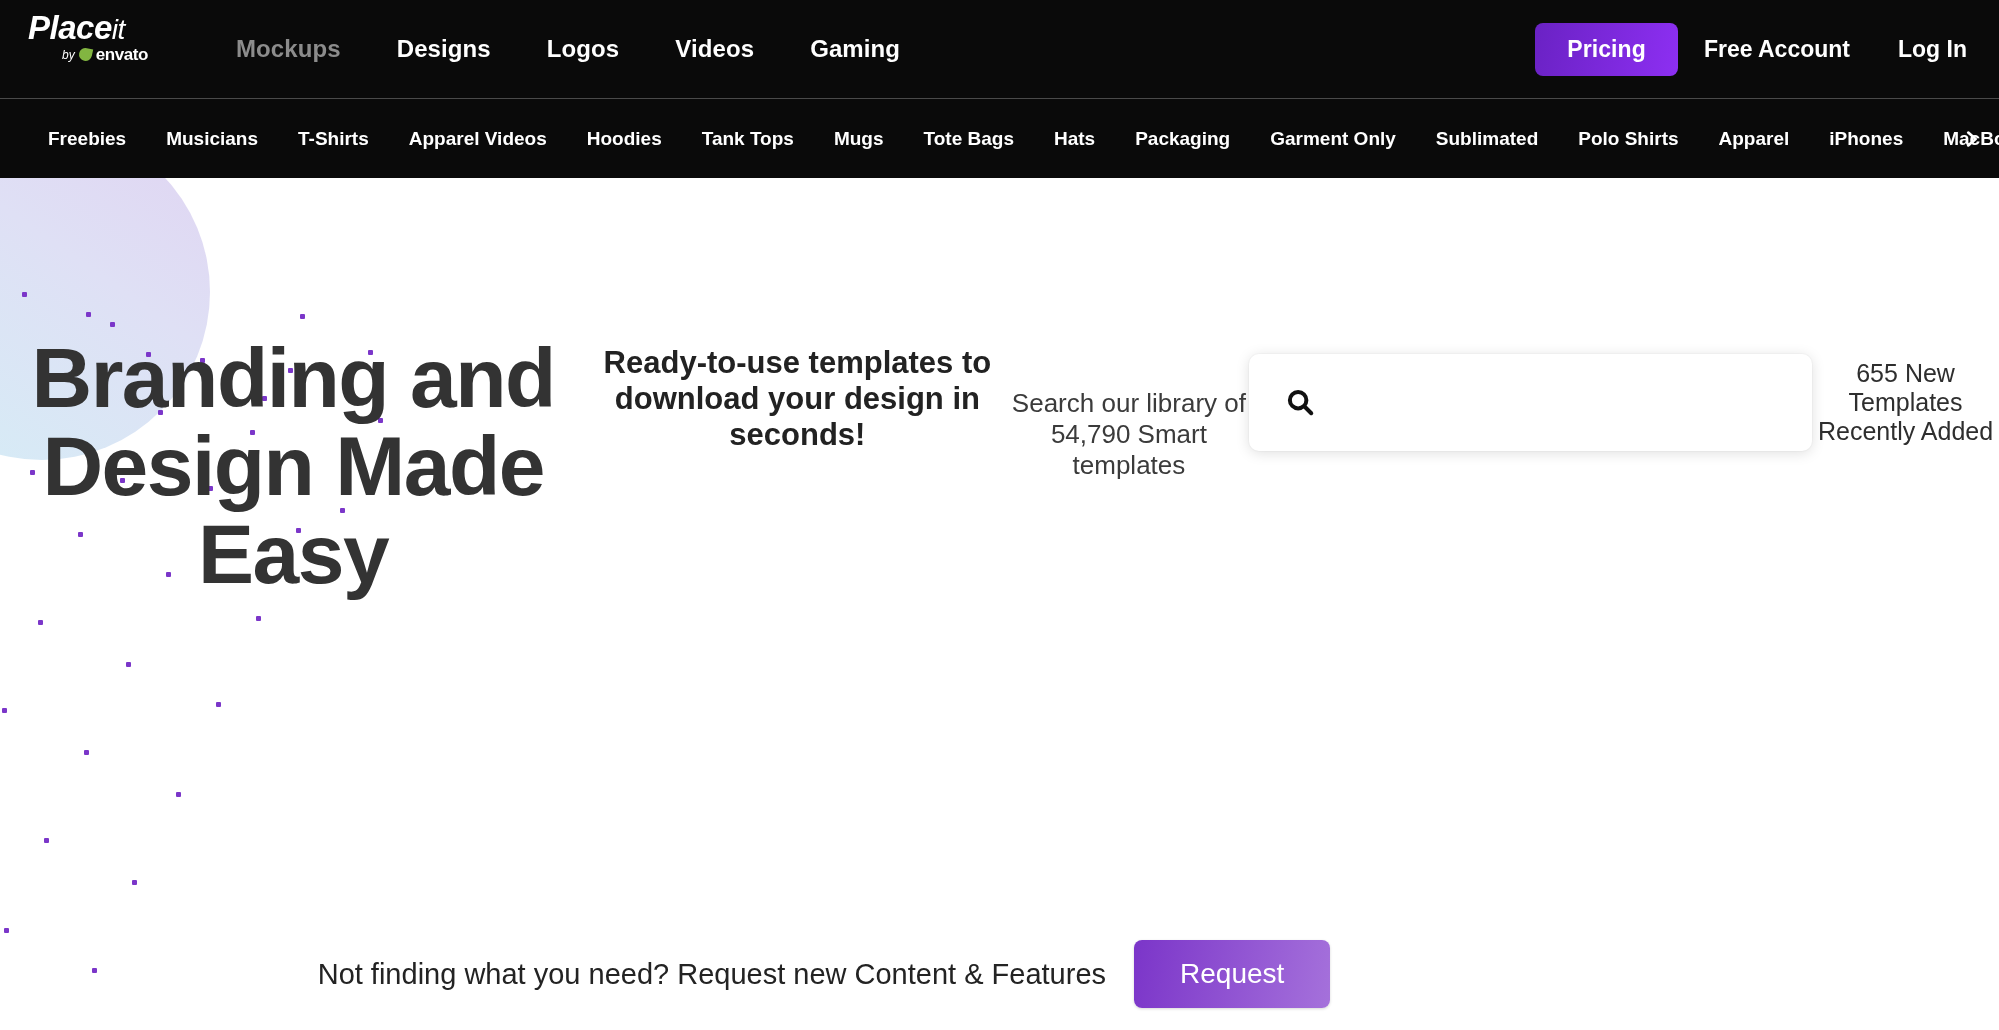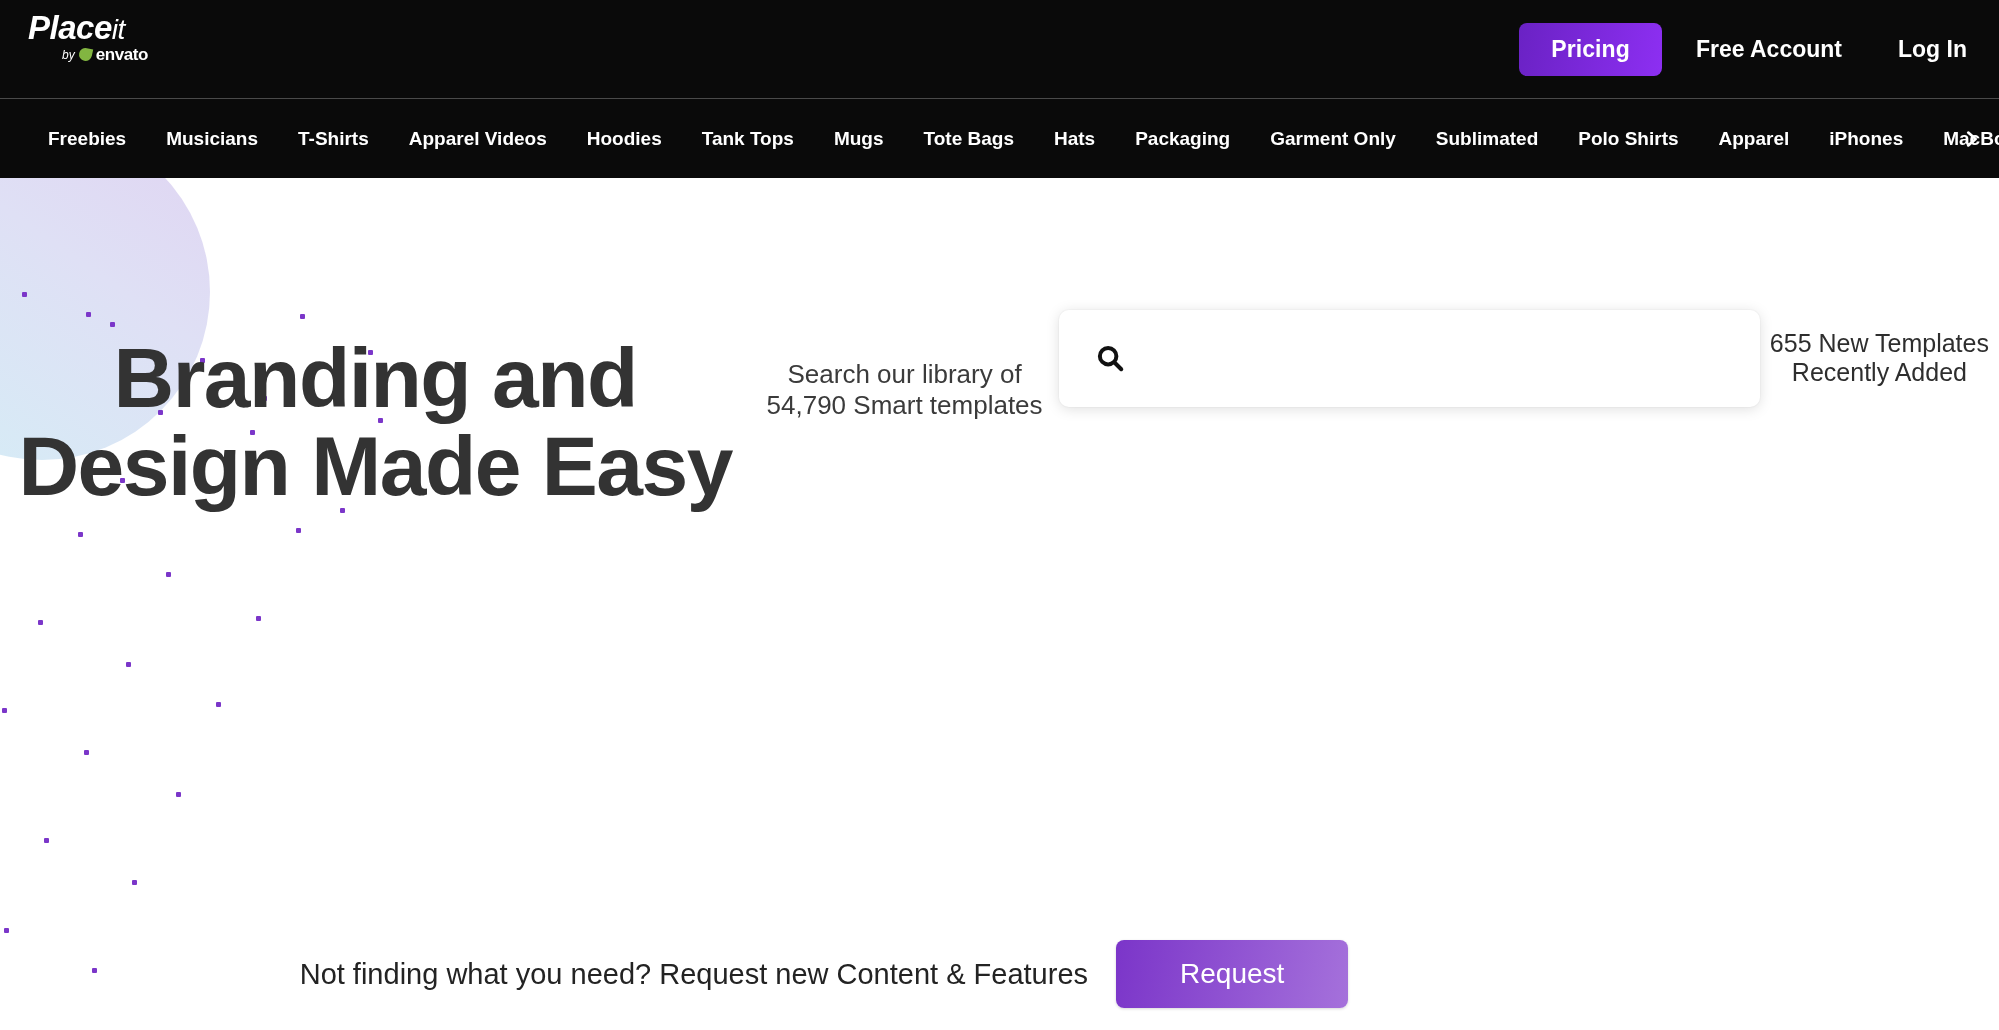--- a/index.html
+++ b/index.html
@@ -101,21 +101,21 @@
   }
   .main-nav-item.dim { color: #8c8c8c; }
 
   .top-right {
     position: absolute;
     right: 20px;
     top: 0;
     height: 98px;
     display: flex;
     align-items: center;
-    gap: 12px;
+    gap: 4px;
     margin-left: 44px;
   }
   .pricing-btn {
     background: linear-gradient(100deg, #6a22c4 0%, #8d2ff2 100%);
     color: #ffffff;
     font-size: 23px;
     font-weight: 700;
     border: none;
     border-radius: 8px;
     padding: 13px 32px;
@@ -289,21 +289,21 @@
     font-weight: 400;
     white-space: nowrap;
   }
   .request-btn {
     background: linear-gradient(100deg, #7b35c9 0%, #a571db 100%);
     color: #ffffff;
     font-size: 28px;
     font-weight: 400;
     border: none;
     border-radius: 8px;
-    padding: 18px 64px;
+    padding: 18px 46px;
     cursor: pointer;
     font-family: "Liberation Sans", sans-serif;
     box-shadow: 0 1px 3px rgba(0,0,0,0.16);
   }
 </style>
 </head>
 <body>
 
 <div id="page">
 
@@ -347,20 +347,27 @@
       <div class="logo-main">
         <span class="logo-place">Place</span><span class="logo-it">it</span>
       </div>
       <div class="logo-sub">
         <span class="logo-by">by</span>
         <span class="leaf"></span>
         <span class="logo-envato">envato</span>
       </div>
     </div>
 
+    <nav class="main-nav" id="main-nav">
+        <a class="main-nav-item dim">Mockups</a>
+        <a class="main-nav-item">Designs</a>
+        <a class="main-nav-item">Logos</a>
+        <a class="main-nav-item">Videos</a>
+        <a class="main-nav-item">Gaming</a>
+      </nav>
 
     <div class="top-right">
       <button class="pricing-btn">Pricing</button>
       <a class="top-link">Free Account</a>
       <a class="top-link">Log In</a>
     </div>
   </header>
 
   <nav class="subbar">
     <div class="subbar-track" id="subbar-track">
@@ -383,20 +390,21 @@
       </div>
     <div class="sub-arrow">
       <svg width="22" height="22" viewBox="0 0 24 24" fill="none" stroke="#ffffff" stroke-width="3" stroke-linecap="round" stroke-linejoin="round">
         <polyline points="9 5 17 12 9 19"></polyline>
       </svg>
     </div>
   </nav>
 
   <section class="hero">
     <h1 class="hero-title">Branding and Design Made Easy</h1>
+    <p class="hero-sub">Ready-to-use templates to download your design in seconds!</p>
 
     <p class="search-label">Search our library of 54,790 Smart templates</p>
 
     <div class="search-box">
       <span class="search-icon">
         <svg width="30" height="30" viewBox="0 0 24 24" fill="none" stroke="#111111" stroke-width="3.2" stroke-linecap="round">
           <circle cx="10.5" cy="10.5" r="6.6"></circle>
           <line x1="15.6" y1="15.6" x2="21" y2="21"></line>
         </svg>
       </span>

